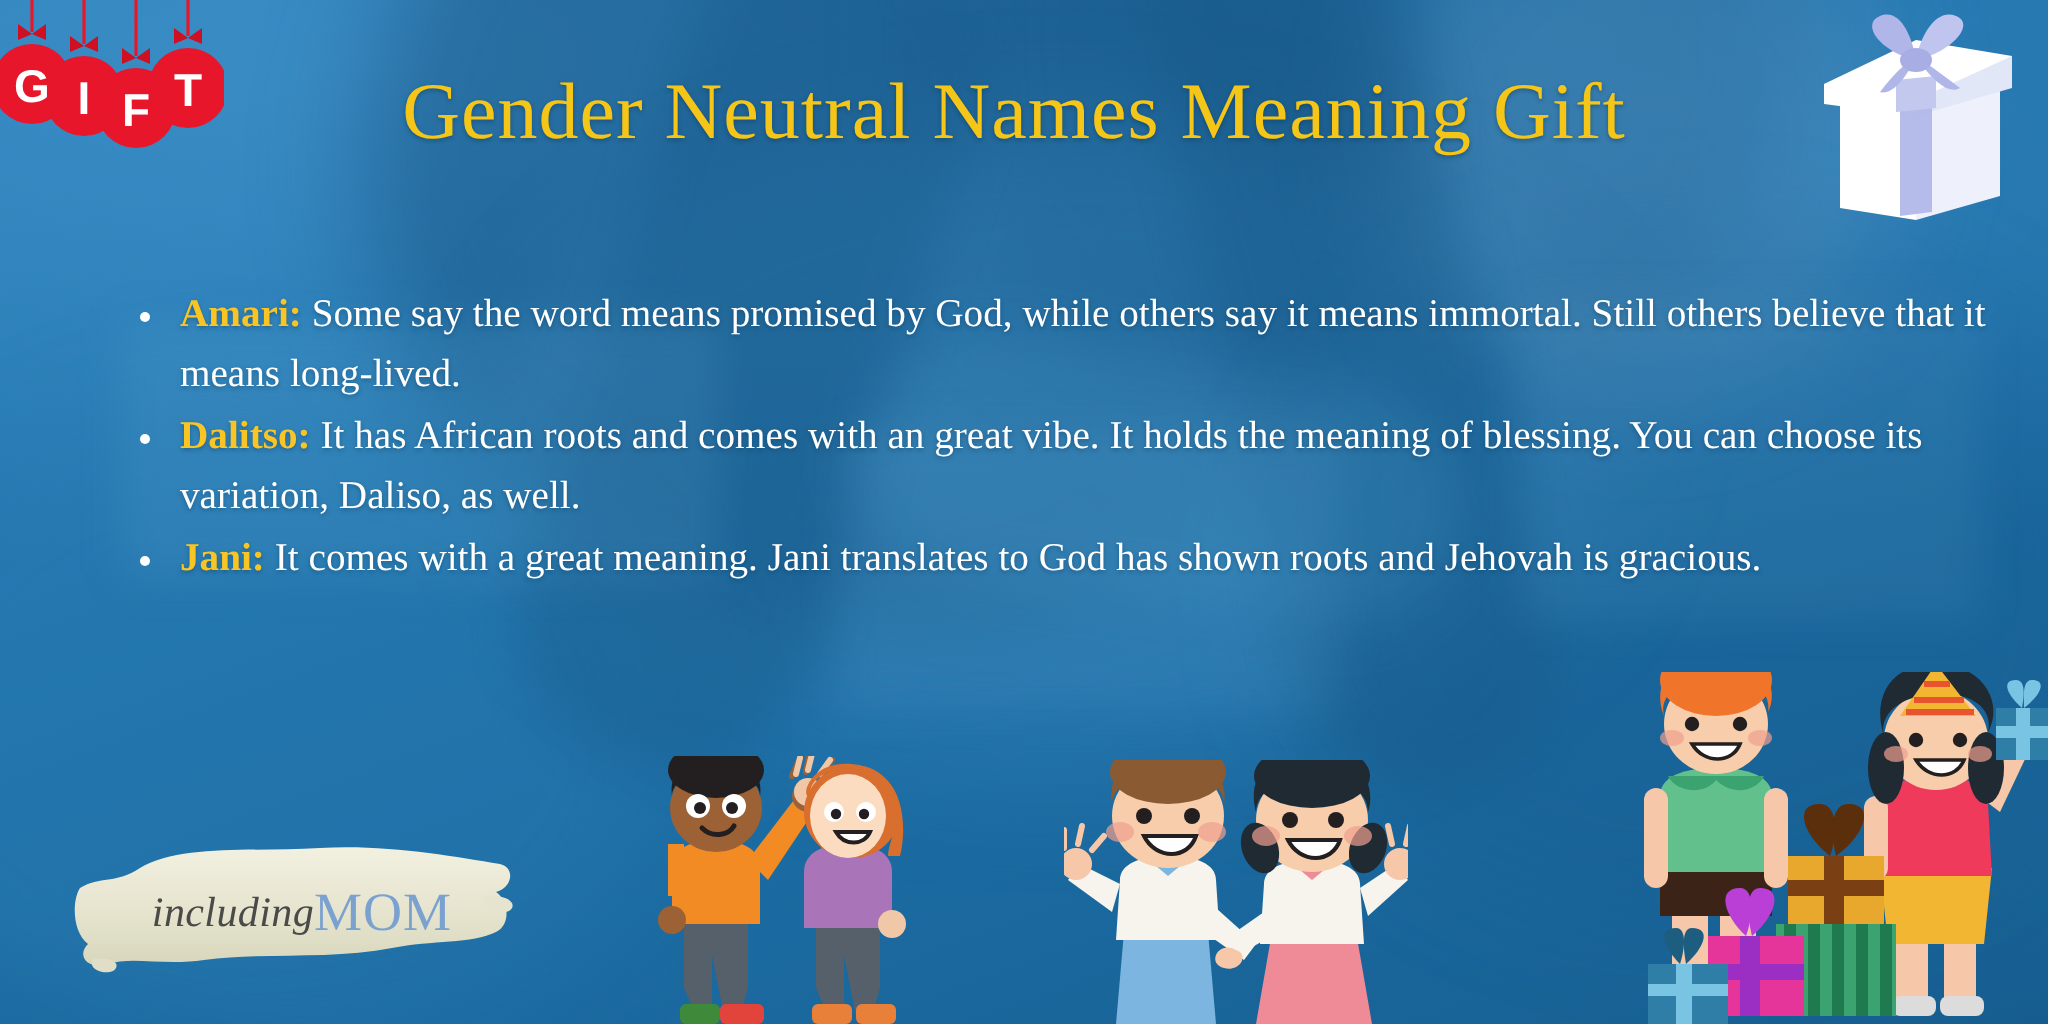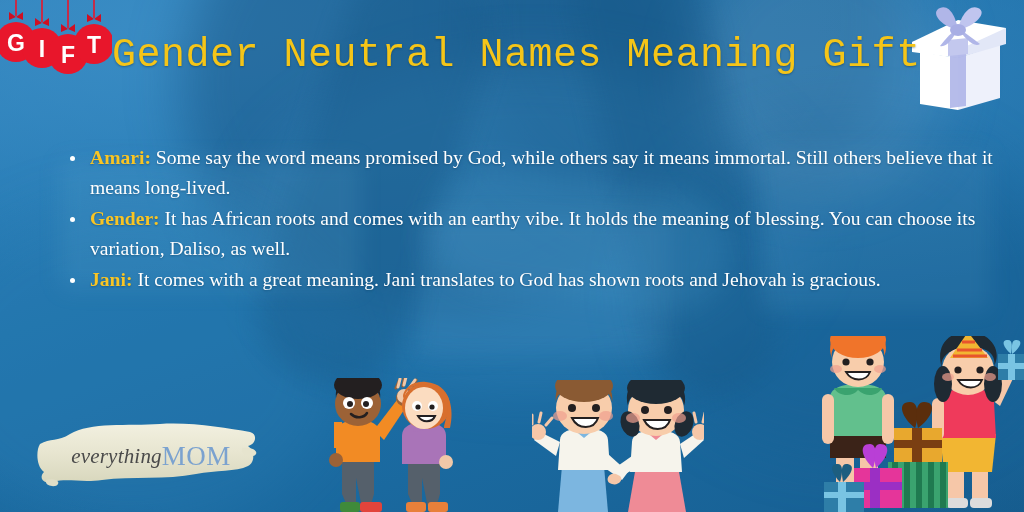--- a/index.html
+++ b/index.html
@@ -92,21 +92,21 @@
   }
 
   
   .title {
     position: absolute;
     left: 112px;
     top: 30px;
     width: 790px;
     text-align: center;
     color: #f5c518;
-    font-family: Liberation Mono, monospace;
+    font-family: Liberation Serif, serif;
     font-size: 40px;
     font-weight: 400;
     letter-spacing: .5px;
     line-height: 52px;
     text-shadow: 0 1px 2px rgba(10,50,80,.45);
     white-space: nowrap;
   }
 
   
   .bullets {
@@ -258,22 +258,22 @@
   </div>
 
   <div class="title">Gender Neutral Names Meaning Gift</div>
 
   <ul class="bullets">
     <li>
       <span class="name-term">Amari:</span>
       <span>Some say the word means promised by God, while others say it means immortal. Still others believe that it means long-lived.</span>
     </li>
     <li>
-      <span class="name-term">Gender:</span>
-      <span>It has African roots and comes with an earthy vibe. It holds the meaning of blessing. You can choose its variation, Daliso, as well.</span>
+      <span class="name-term">Dalitso:</span>
+      <span>It has African roots and comes with an great vibe. It holds the meaning of blessing. You can choose its variation, Daliso, as well.</span>
     </li>
     <li>
       <span class="name-term">Jani:</span>
       <span>It comes with a great meaning. Jani translates to God has shown roots and Jehovah is gracious.</span>
     </li>
   </ul>
 
   <div class="logo">
     <svg viewBox="0 0 224 84" width="224" height="84">
       <defs>
@@ -285,21 +285,21 @@
       </defs>
       <path d="M4 30 C14 24 22 28 34 20 C54 8 92 12 124 10
                C156 8 190 14 214 18 C222 20 220 30 212 32
                C218 36 220 48 212 52 C200 58 180 56 160 60
                C130 66 96 62 66 66 C46 69 30 64 18 68
                C8 71 2 64 8 58 C0 52 0 36 4 30 Z" fill="url(#brushg)"></path>
       <path d="M206 34 C214 33 222 36 220 40 C218 44 208 42 206 38 Z" fill="#e6e4ce"></path>
       <path d="M10 66 C16 64 24 66 22 70 C20 74 10 72 10 68 Z" fill="#e0dec7"></path>
     </svg>
     <div class="logo-text">
-      <span class="logo-everything">everything</span>
+      <span class="logo-everything">including</span>
         <span class="logo-mom">MOM</span>
     </div>
   </div>
 
   <div class="kids-left">
     <svg viewBox="0 0 160 134" width="160" height="134">
 
       <g>
         <path d="M38 76 L38 116 L44 130 L52 130 L52 100 L58 130 L66 130 L70 116 L70 76 Z" fill="#55606b"></path>
         <rect x="36" y="124" width="20" height="10" rx="3" fill="#3f8a3a"></rect>

